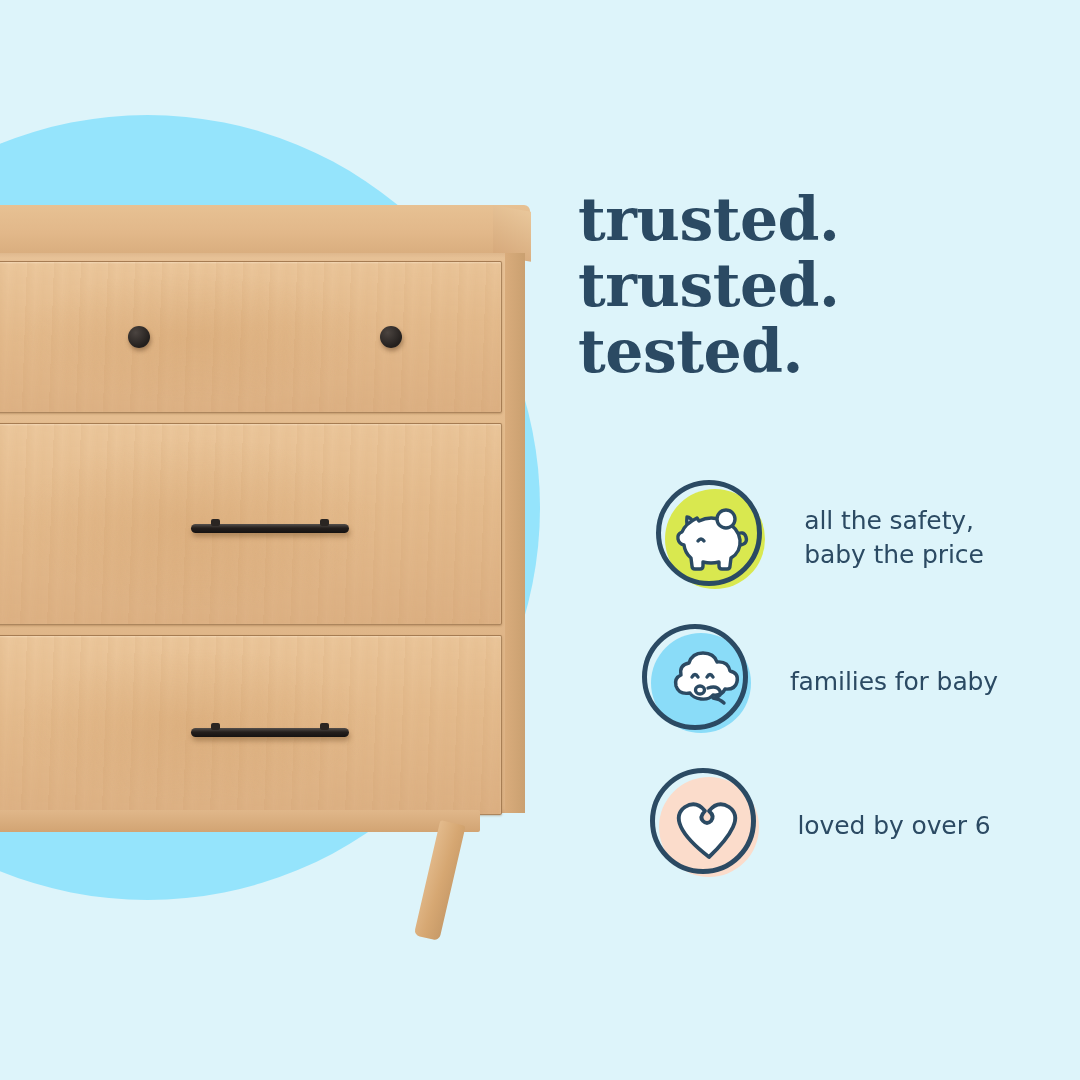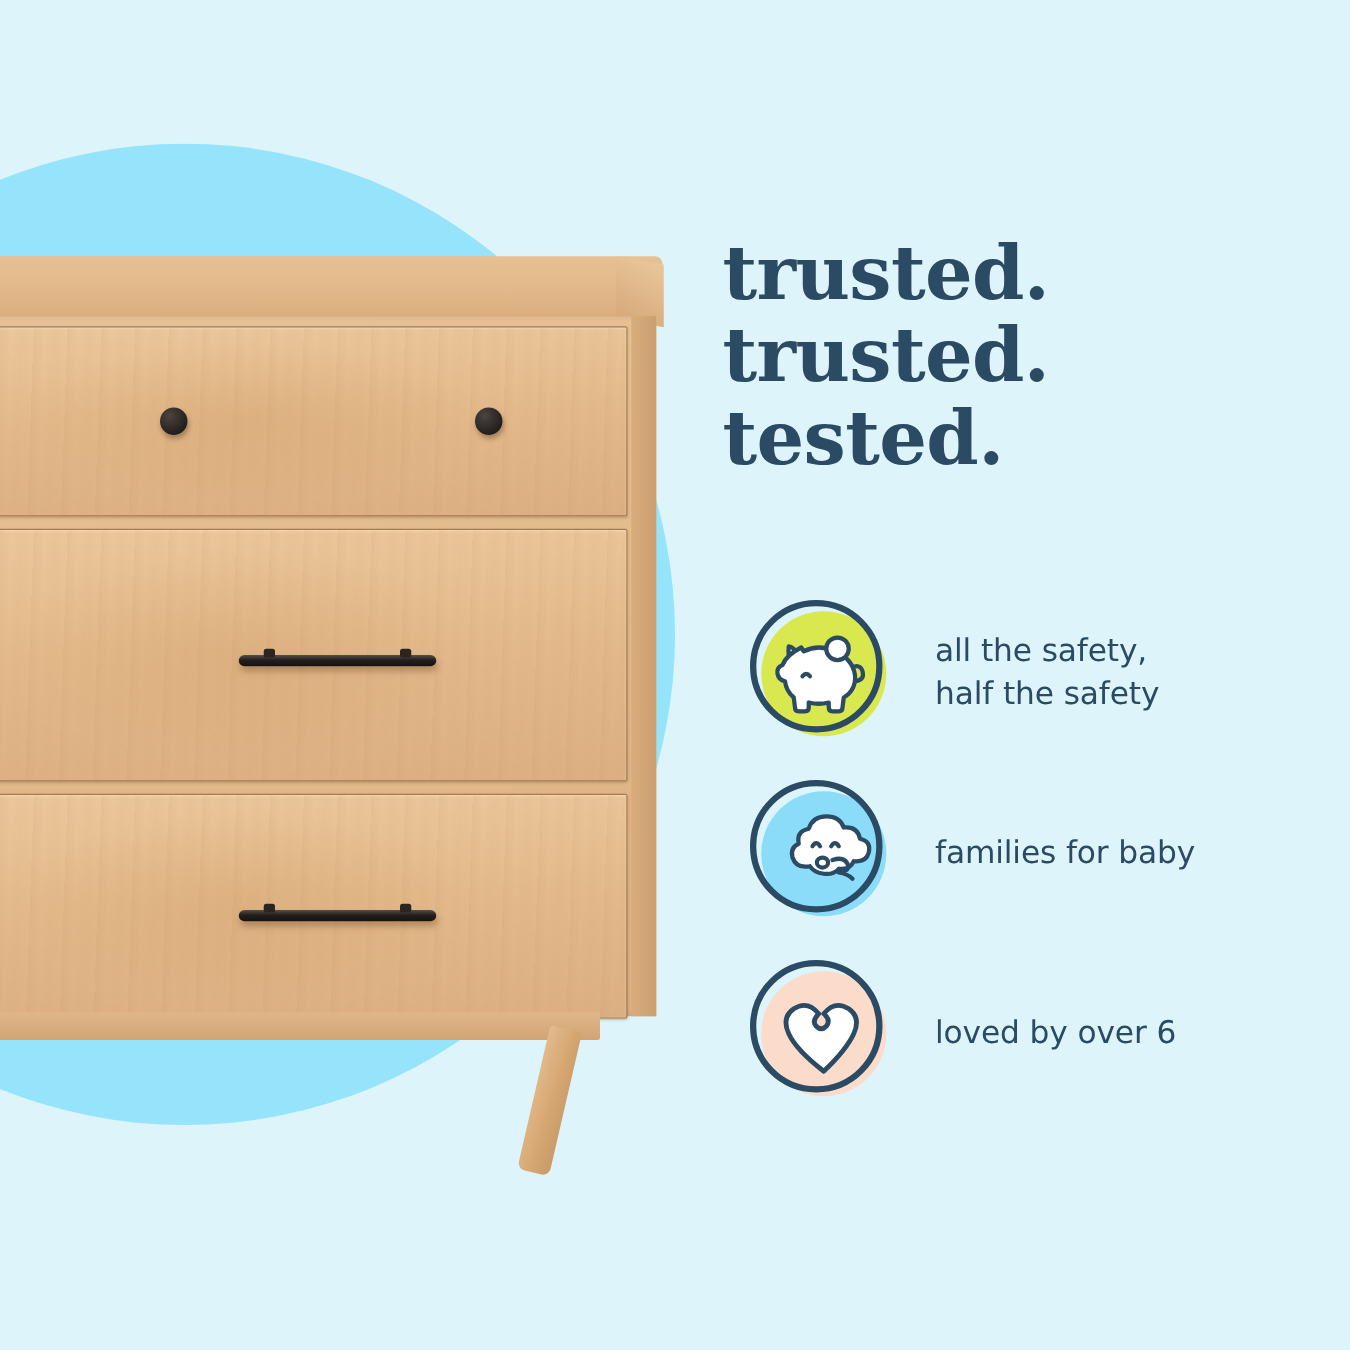--- a/index.html
+++ b/index.html
@@ -169,20 +169,21 @@
   .features {
     position: absolute;
     top: 466px;
     left: 22px;
     width: 440px;
   }
   .feature {
     display: flex;
     align-items: center;
     height: 144px;
+    justify-content: center;
   }
   .badge {
     position: relative;
     width: 116px;
     height: 116px;
     flex: 0 0 116px;
   }
   .badge .disc {
     position: absolute;
     left: 9px;
@@ -284,21 +285,21 @@
                          q-8 2 -16 0 l0 4 q0 3 -3 3 h-5 q-3 0 -3 -3 l-1 -8 q-6 -5 -7 -13
                          q-5 -1 -6 -6 q-1 -5 4 -7 q3 -8 15 -14 z"></path>
                 <circle cx="61" cy="30" r="9"></circle>
                 <path d="M33 52 q3 -4 6 0" fill="none"></path>
               </g>
             </svg>
           </div>
         </div>
         <div class="feature-label">
           <div>all the safety,</div>
-          <div>half the safety</div>
+          <div>baby the price</div>
         </div>
       </div>
 
       <div class="feature">
         <div class="badge">
           <div class="disc" style="background:#8adcf8;"></div>
           <div class="ring"></div>
           <div class="glyph">
             <svg viewBox="0 0 100 100" width="100" height="100">
               <g fill="#ffffff" stroke="#2b4a63" stroke-width="3.4" stroke-linecap="round" stroke-linejoin="round">

